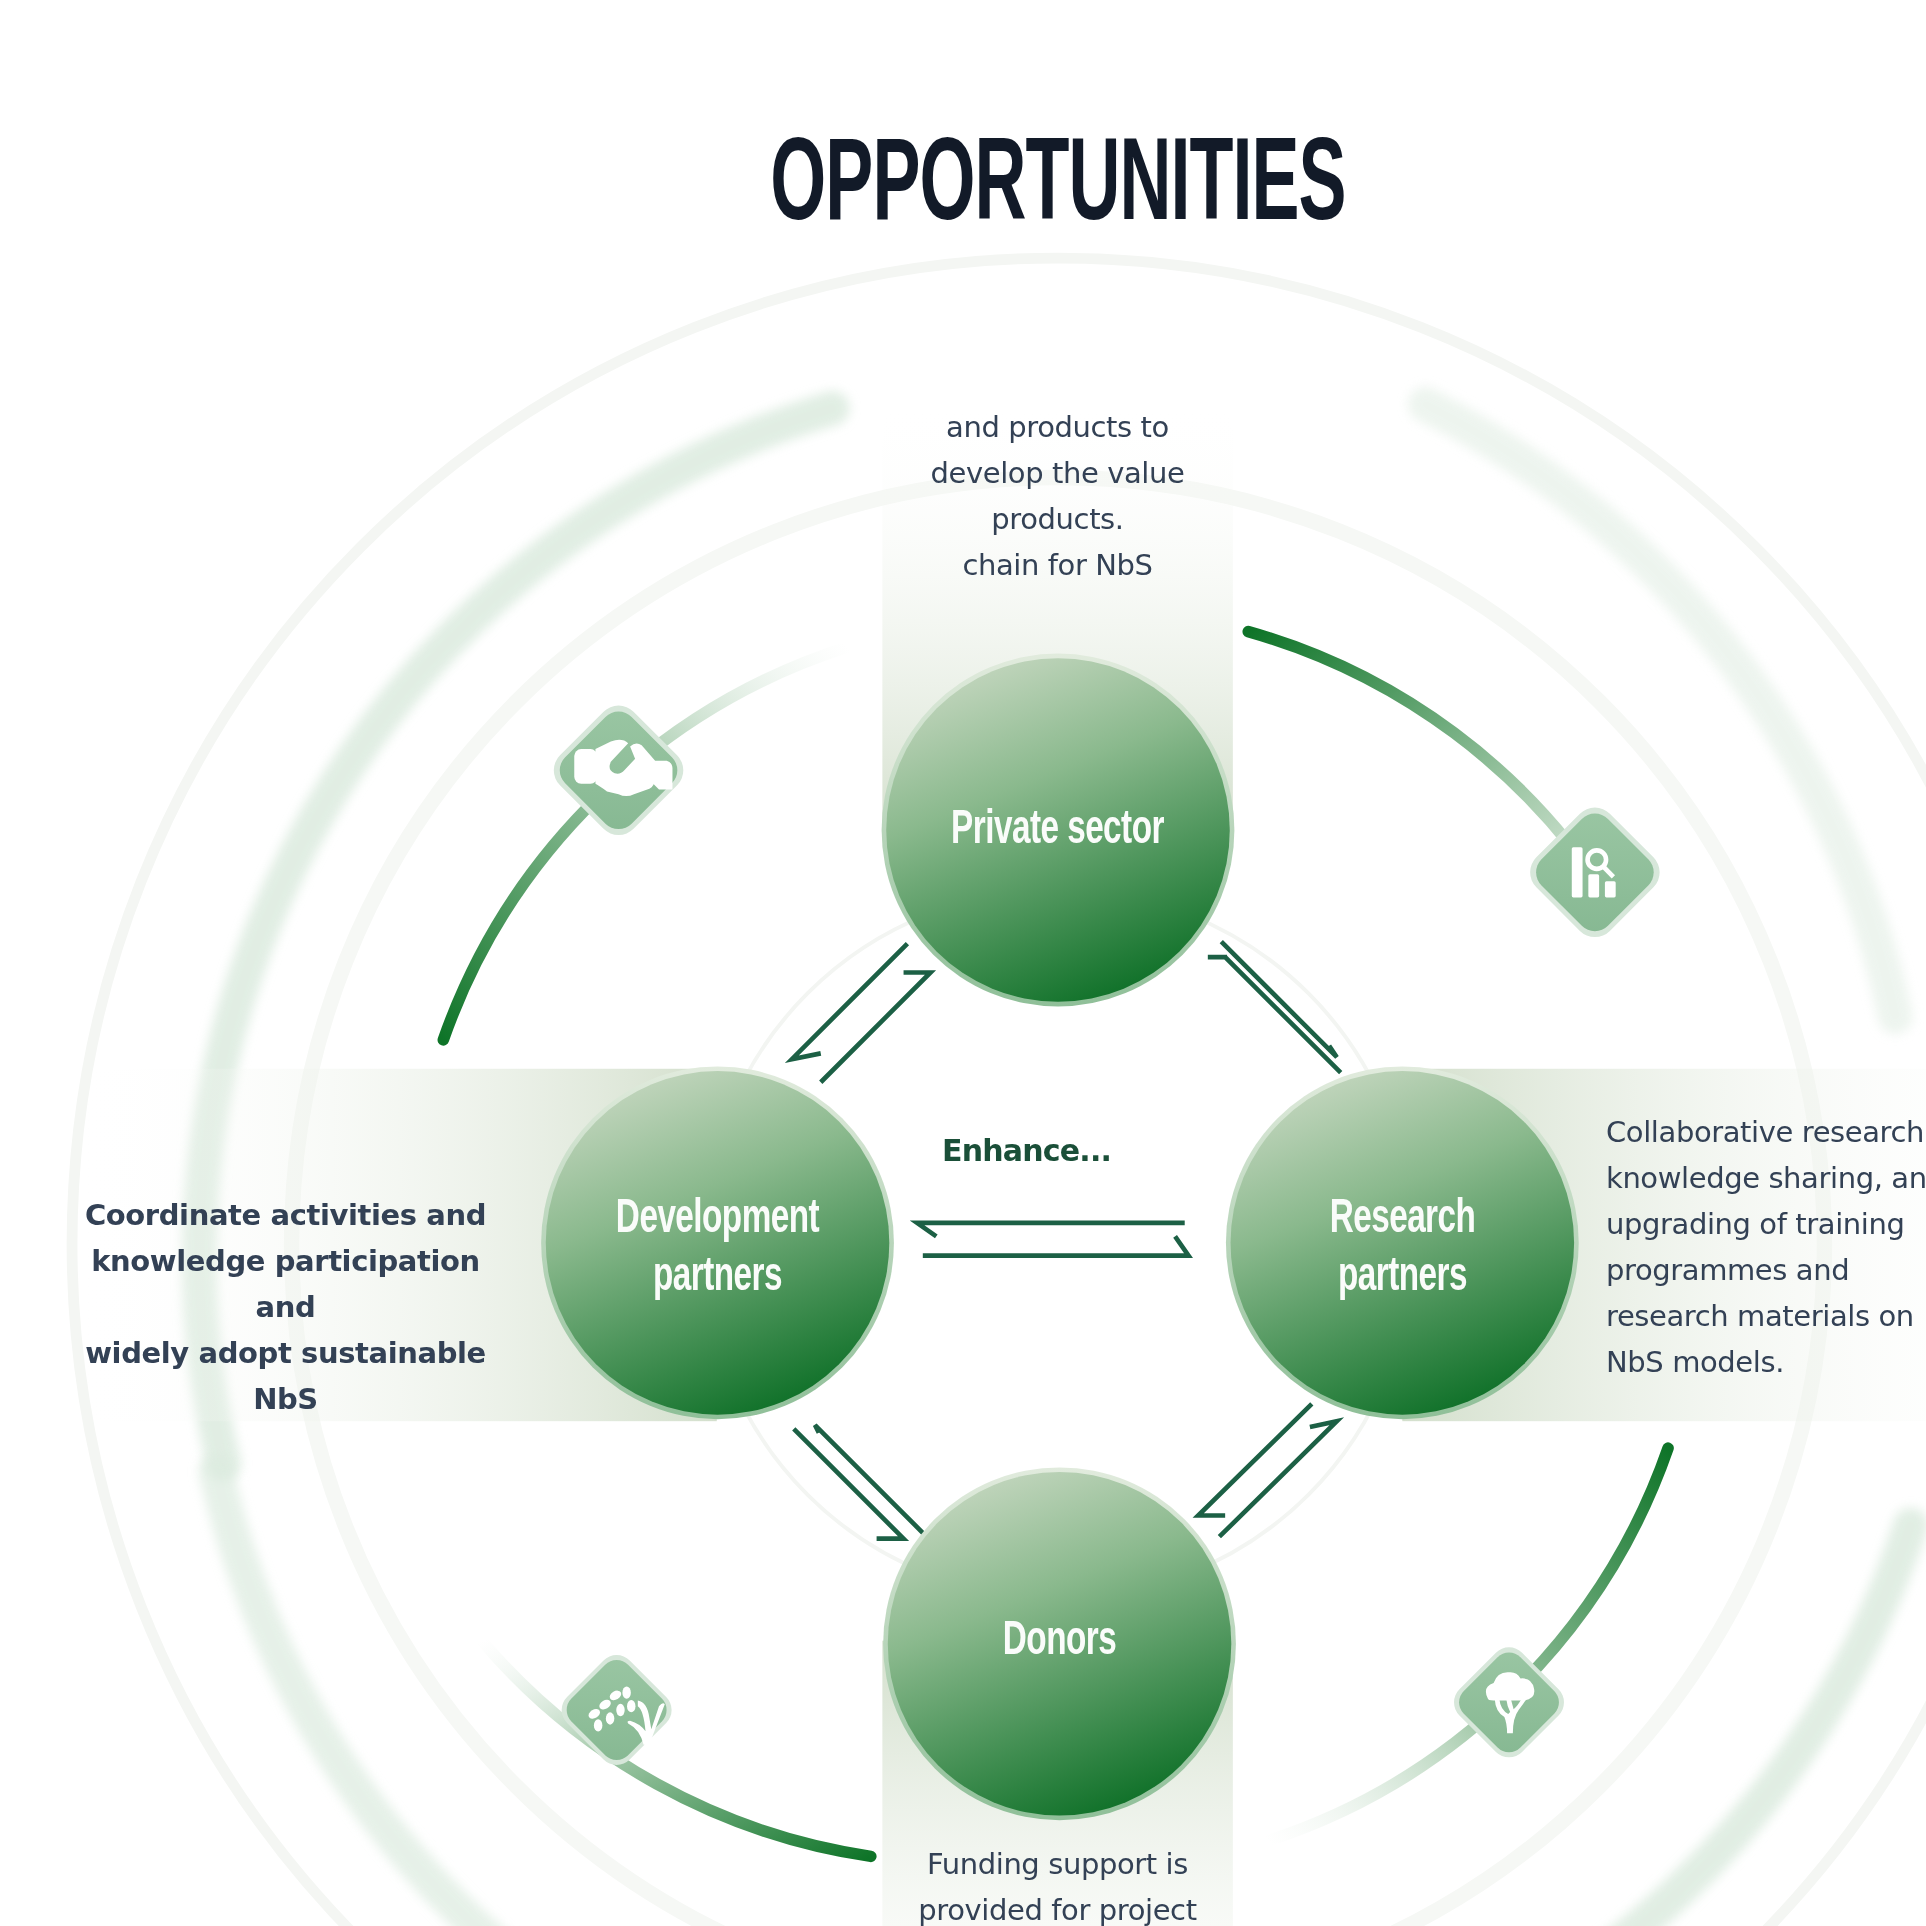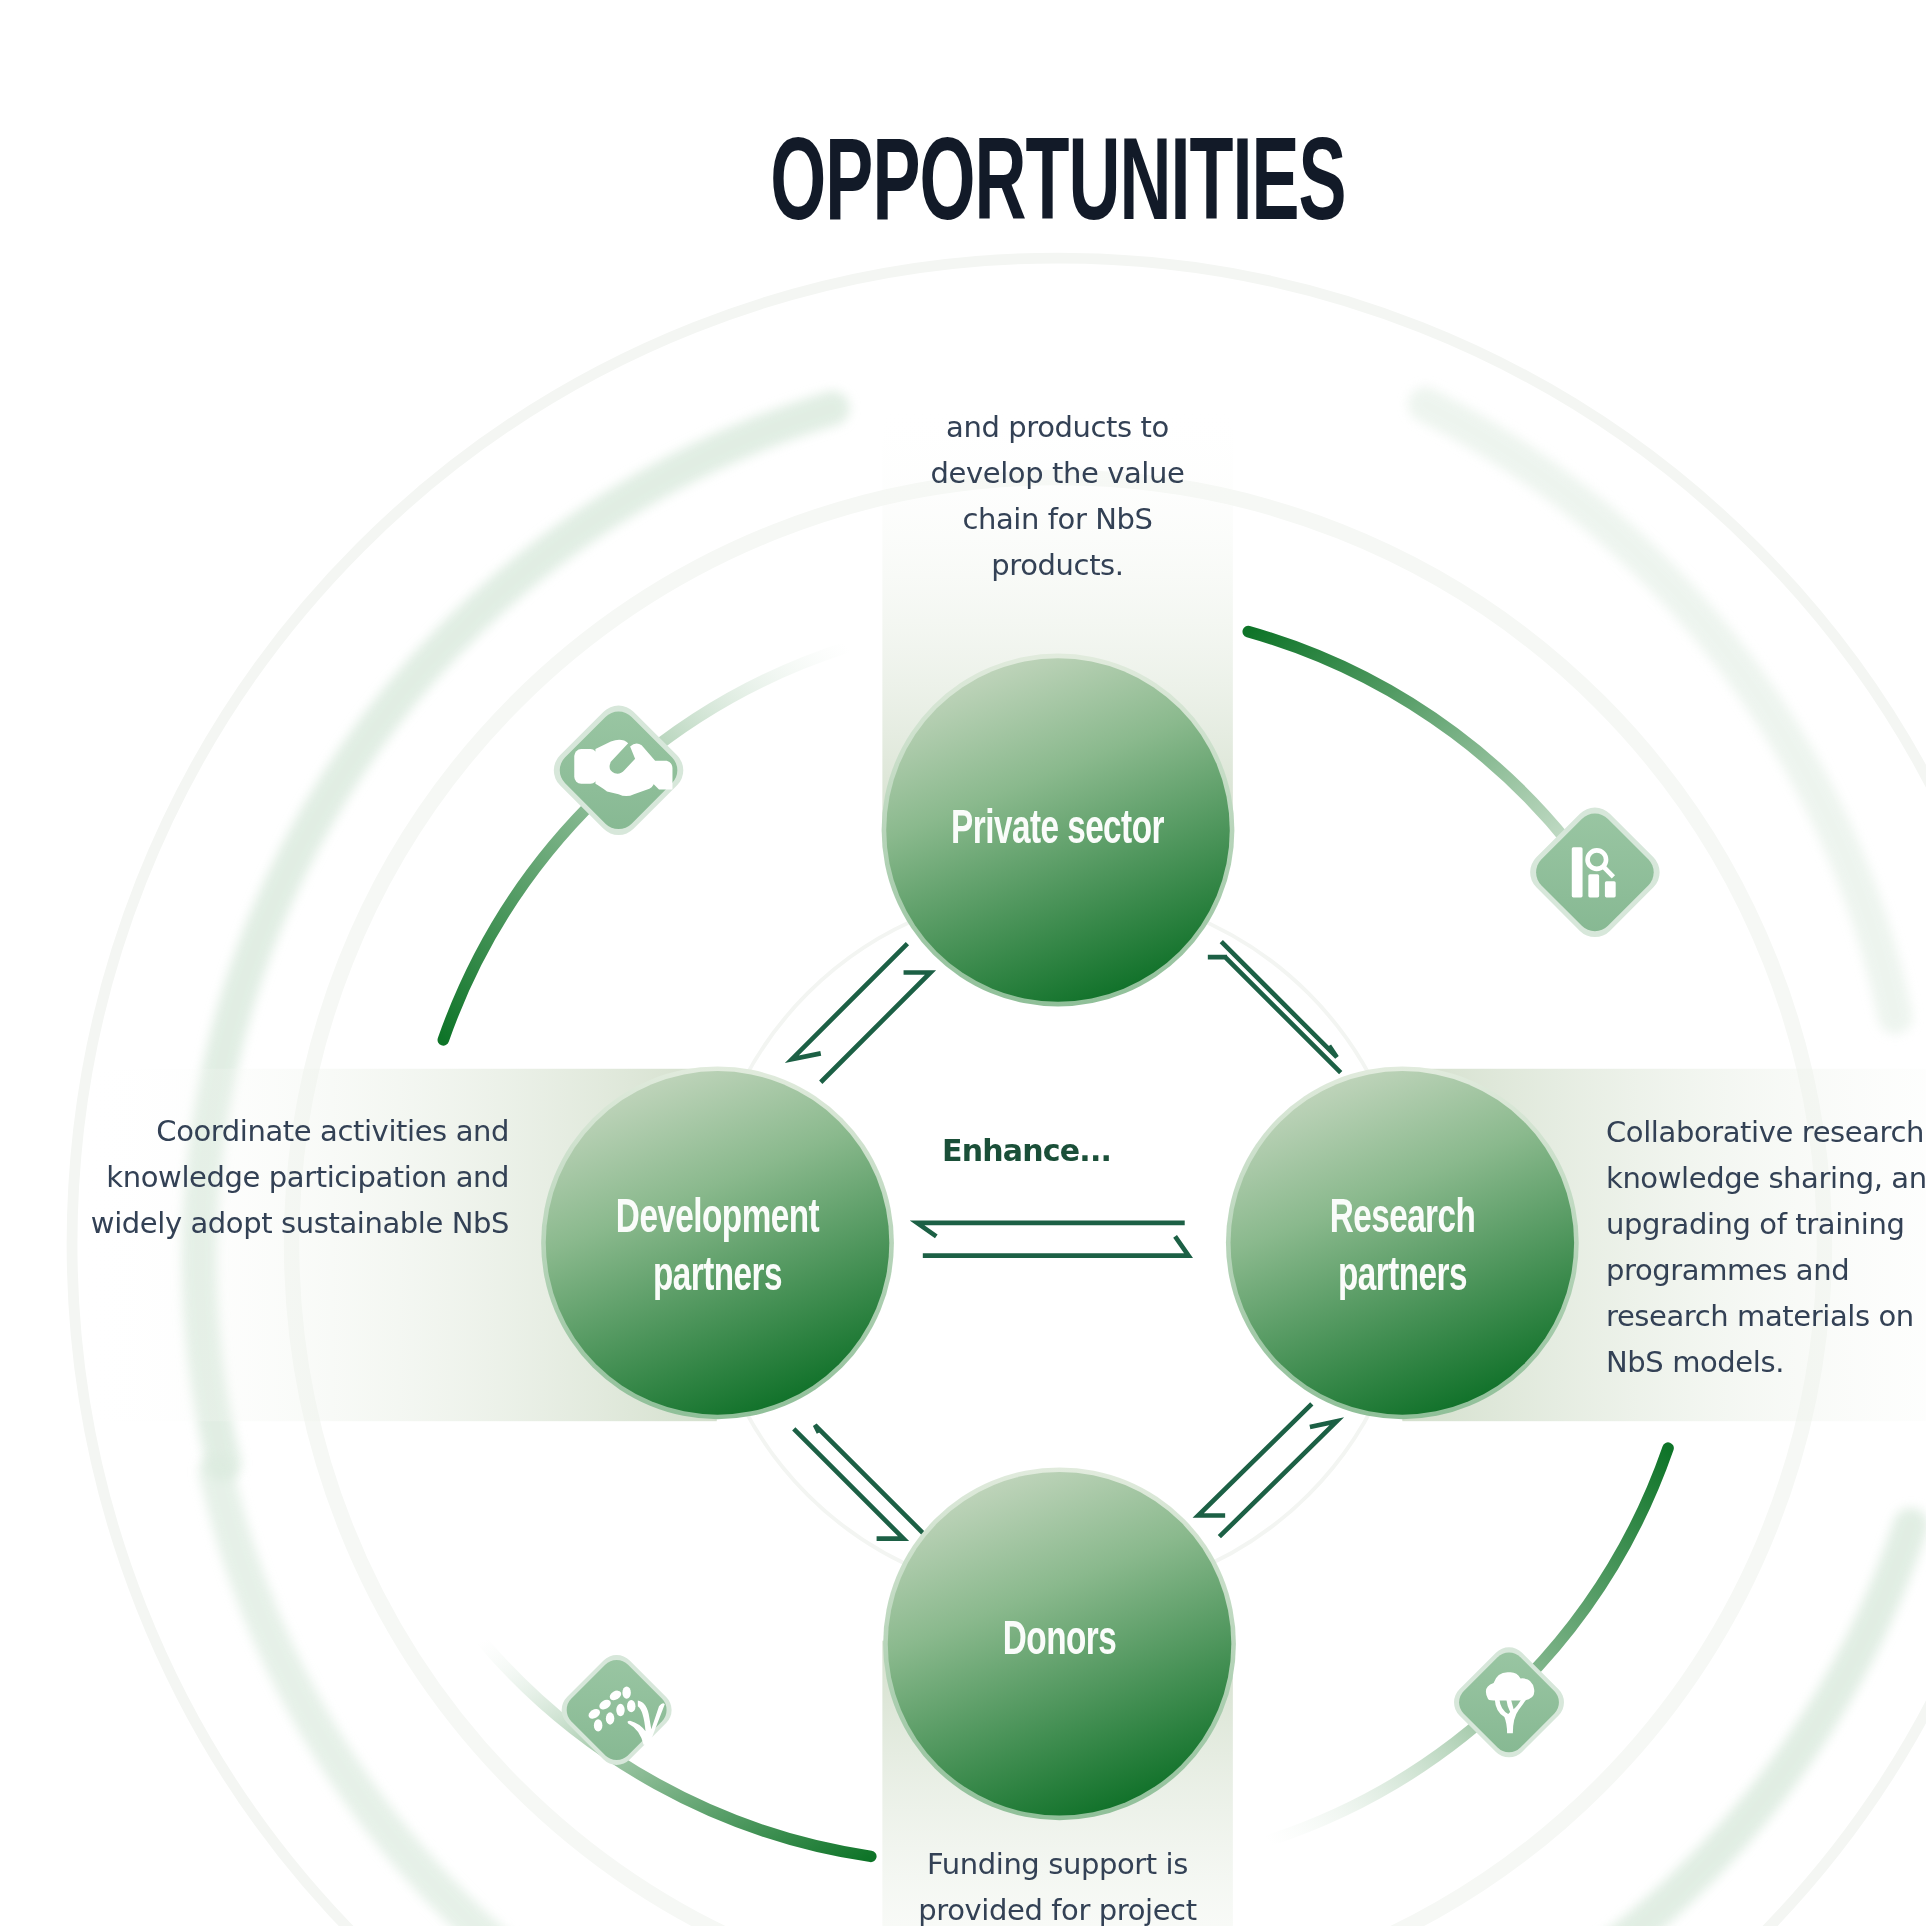--- a/index.html
+++ b/index.html
@@ -9,21 +9,21 @@
     position:absolute; left:0; top:116px; width:2116px; text-align:center;
     font-family:"Liberation Sans", sans-serif; font-weight:700; font-size:116px;
     color:#121a28; letter-spacing:-1.5px; transform:scaleX(0.62); transform-origin:50% 50%;
     line-height:127px;
   }
   .desc {
     position:absolute; font-family:"DejaVu Sans", sans-serif; font-size:29px; line-height:46px;
     color:#334155; letter-spacing:-0.4px;
   }
   .desc-top { left:882px; top:404px; width:351px; text-align:center; }
-  .desc-left { left:62px; top:1108px; width:447px; text-align:right; }
+  .desc-left { left:62px; top:1192px; width:447px; text-align:center;font-weight:bold; }
   .desc-right { left:1606px; top:1109px; width:424px; text-align:left; }
   .desc-bottom { left:882px; top:1841px; width:351px; text-align:center; }
   .node-label {
     position:absolute; color:#fafcfa; font-family:"Liberation Sans", sans-serif; font-weight:700;
     font-size:49px; line-height:58px; text-align:center; transform:scaleX(0.68); transform-origin:50% 50%;
     letter-spacing:-0.8px; white-space:nowrap;
   }
   .enhance {
     position:absolute; left:942px; top:1133px; width:231px; text-align:left;
     font-family:"DejaVu Sans", sans-serif; font-weight:700; font-size:30px; color:#1a4f38; letter-spacing:-0.8px;
@@ -215,22 +215,22 @@
 </div>
 <div class="node-label" style="left:886px; top:1608px; width:347px;">
   <span>Donors</span>
 </div>
 
 <div class="enhance">Enhance...</div>
 
 <div class="desc desc-top">
   <div>and products to</div>
   <div>develop the value</div>
+  <div>products.</div>
   <div>chain for NbS</div>
-  <div>products.</div>
 </div>
 
 <div class="desc desc-left">
   <div>Coordinate activities and</div>
   <div>knowledge participation and</div>
   <div>widely adopt sustainable NbS</div>
 </div>
 
 <div class="desc desc-right">
   <div>Collaborative research,</div>

